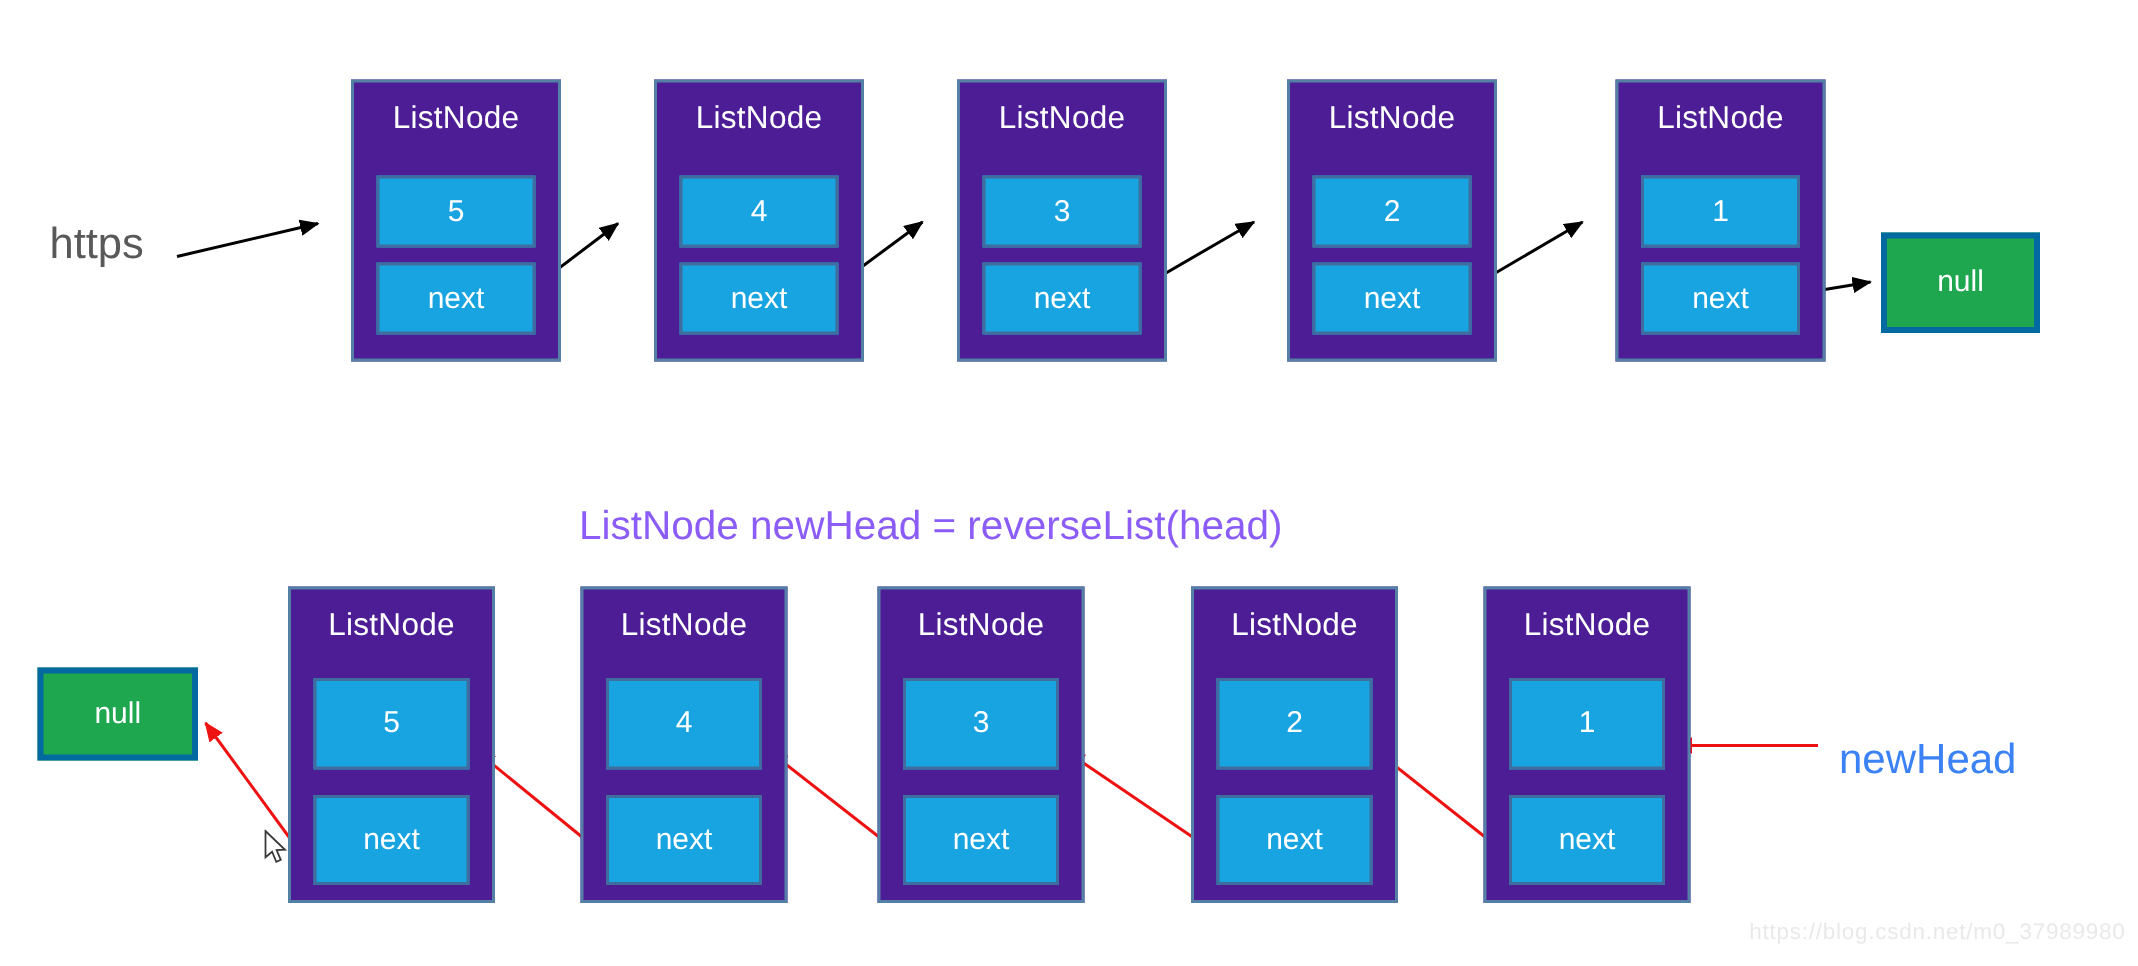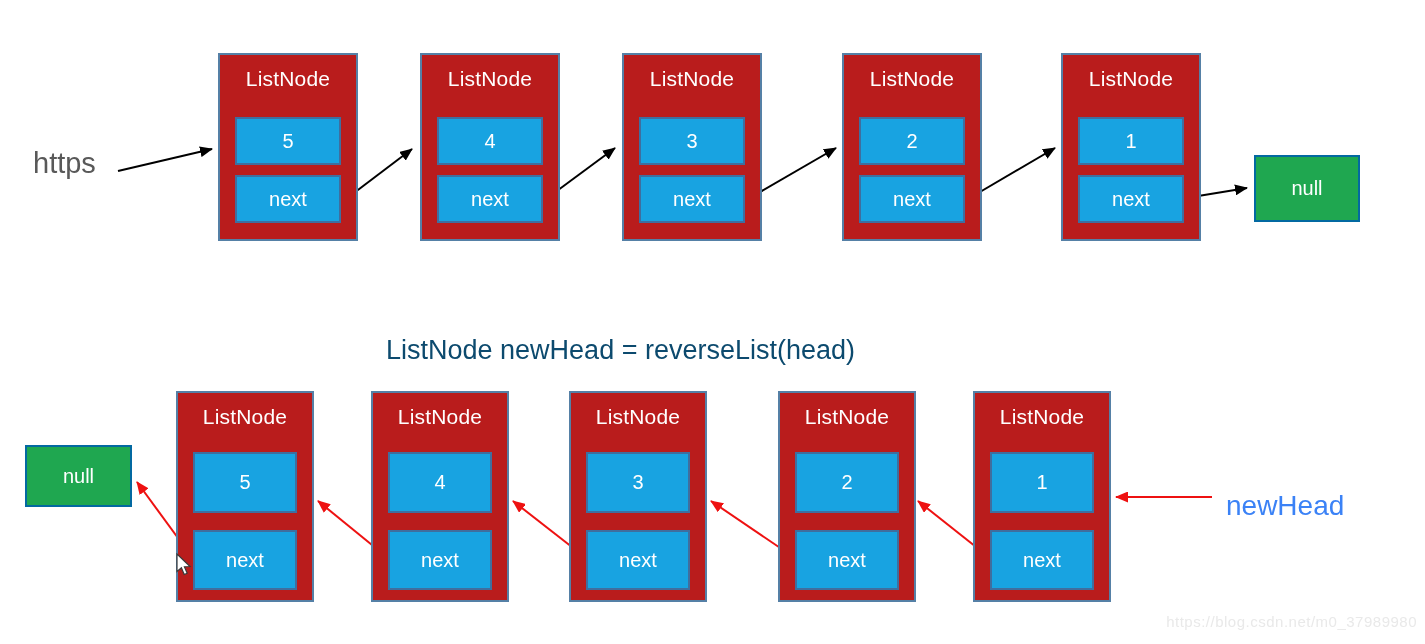--- a/index.html
+++ b/index.html
@@ -8,22 +8,23 @@
     position: relative;
     width: 1425px;
     height: 644px;
     background: #ffffff;
     overflow: hidden;
   }
   
   .node {
     position: absolute;
     box-sizing: border-box;
-    background: #b91c1c;
+    background: #4c1d95;
     border: 2px solid #5580A6;
+    margin-left: 16px;
   }
   .node.top { width: 140px; height: 188px; }
   .node.bot { width: 138px; height: 211px; }
   .node-title {
     color: #ffffff;
     font-size: 21px;
     text-align: center;
     margin-top: 12px;
     letter-spacing: 0.2px;
   }
@@ -42,21 +43,21 @@
   }
   .node.top .value { top: 62px;  height: 48px; }
   .node.top .next  { top: 120px; height: 48px; }
   .node.bot .value { top: 59px;  height: 61px; }
   .node.bot .next  { top: 137px; height: 60px; }
 
   .nullbox {
     position: absolute;
     box-sizing: border-box;
     background: #1FA750;
-    border: 2px solid #0369a1;
+    border: 4px solid #0369a1;
     color: #ffffff;
     font-size: 20px;
     display: flex;
     align-items: center;
     justify-content: center;
   }
   #null-top    { left: 1254px; top: 155px; width: 106px; height: 67px; }
   #null-bottom { left: 25px;   top: 445px; width: 107px; height: 62px; }
 
   #head-label {
@@ -64,21 +65,21 @@
     left: 33px;
     top: 147px;
     font-size: 29px;
     color: #595959;
   }
   #expression-label {
     position: absolute;
     left: 386px;
     top: 335px;
     font-size: 27px;
-    color: #0c4a6e;
+    color: #8b5cf6;
   }
   #newhead-label {
     position: absolute;
     left: 1226px;
     top: 490px;
     font-size: 28px;
     color: #3b82f6;
   }
   #watermark {
     position: absolute;

